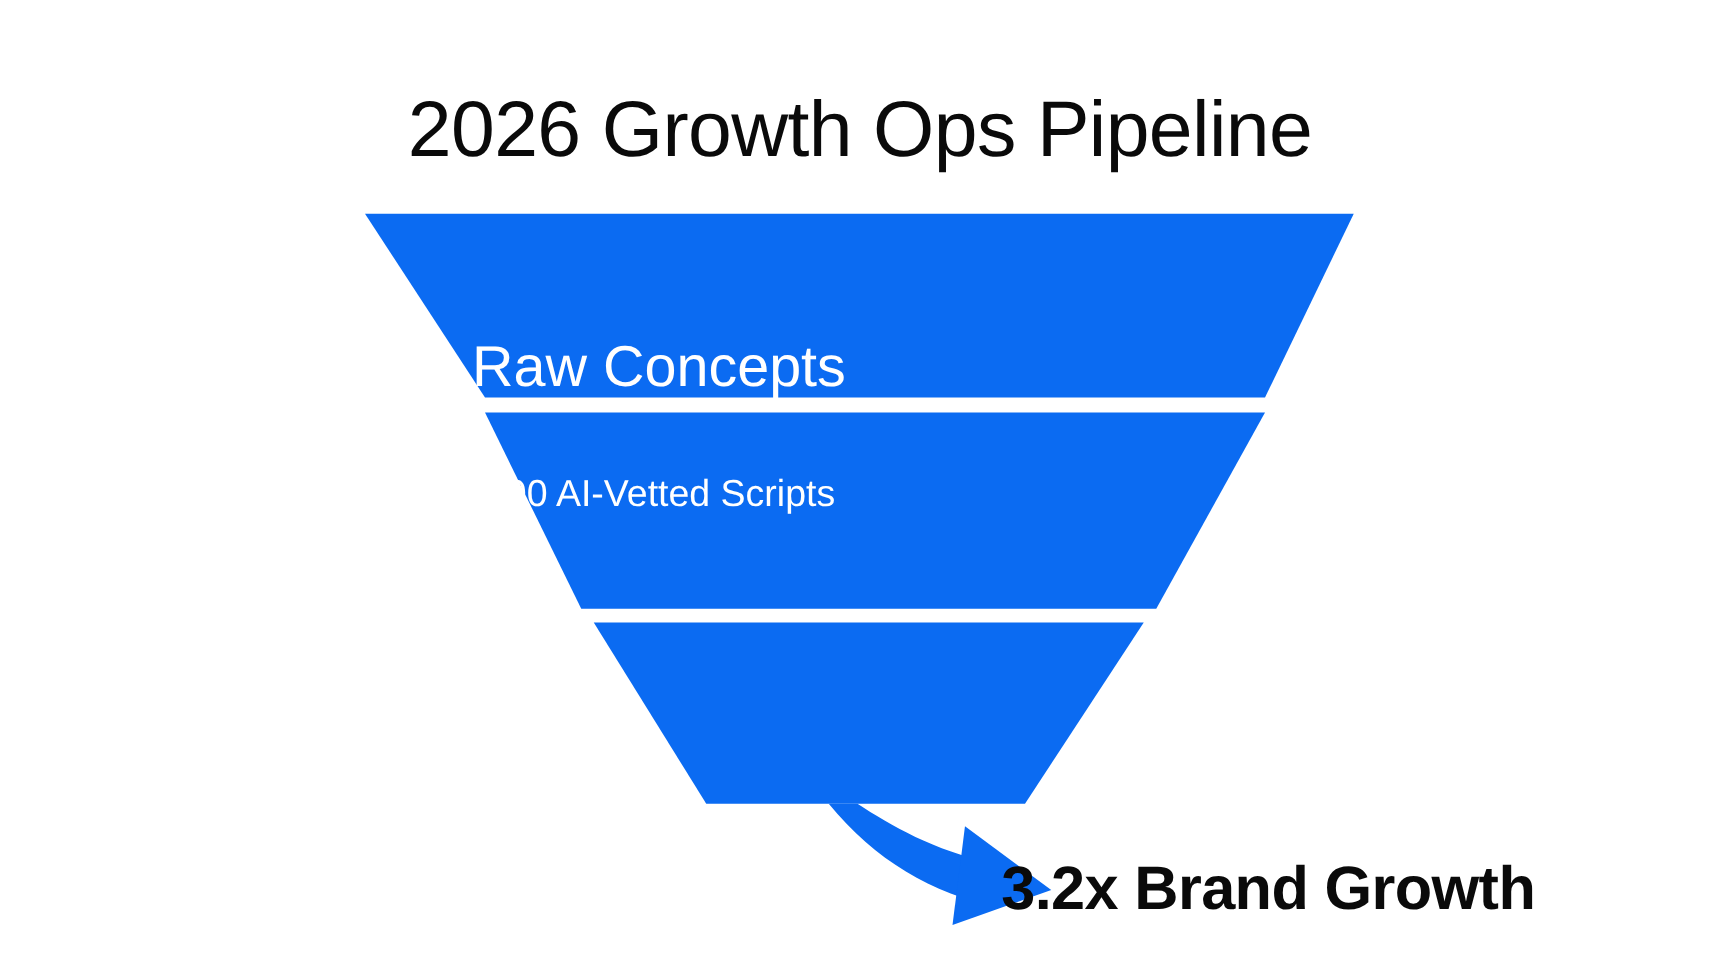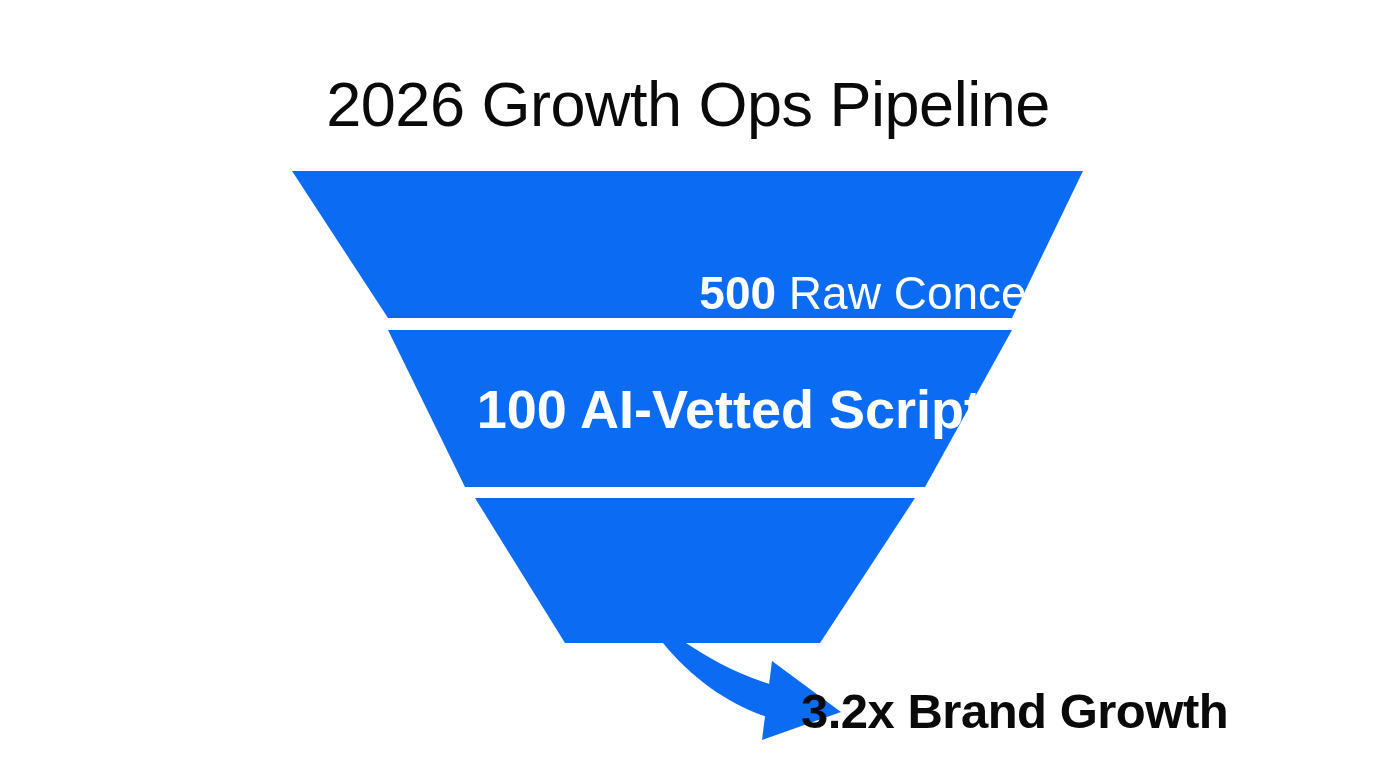--- a/index.html
+++ b/index.html
@@ -44,42 +44,42 @@
     left: 0;
     top: 0;
     width: 1376px;
     height: 768px;
     display: block;
   }
 
   
   .stage-label {
     position: absolute;
-    text-align: right;
+    text-align: left;
     color: #ffffff;
     line-height: 1.12;
     white-space: pre-line;
     pointer-events: none;
   }
   #stage-label-0 {
     left: 288px;
     top: 216px;
     width: 800px;
     font-size: 46px;
     font-weight: 400;
   }
   #stage-label-0 .num {
     font-weight: 700;
   }
   #stage-label-1 {
     left: 388px;
     top: 379px;
     width: 624px;
-    font-size: 54px;
-    font-weight: 700;
+    font-size: 30px;
+    font-weight: 400;
   }
   #stage-label-2 {
     left: 475px;
     top: 518px;
     width: 440px;
     font-size: 42px;
     font-weight: 400;
   }
 
   

